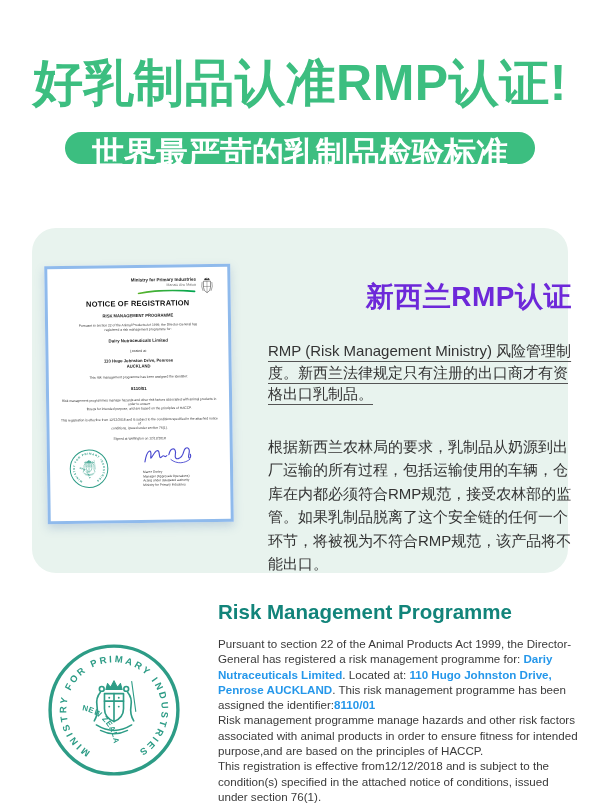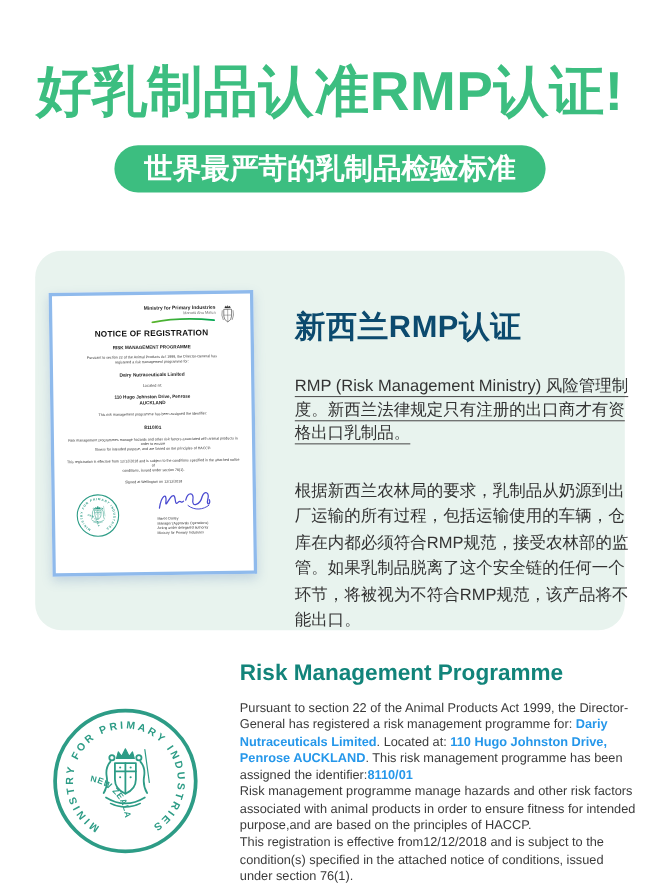--- a/index.html
+++ b/index.html
@@ -3,22 +3,22 @@
 <meta charset="utf-8">
 <style>
   html,body{margin:0;padding:0;background:#fff;}
   .screen{position:relative;width:600px;height:803px;background:#ffffff;overflow:hidden;
           font-family:"Liberation Sans","DejaVu Sans",sans-serif;}
 
   
   .main-title{position:absolute;top:50px;left:0;width:100%;text-align:center;
     font-size:50px;font-weight:900;color:#3cbe80;letter-spacing:0.5px;}
   .subtitle-pill{position:absolute;top:132px;left:50%;transform:translateX(-50%);
-    background:#3cbe80;color:#ffffff;border-radius:24px;height:43px;line-height:43px;
-    padding:0 27px;font-size:26px;font-weight:700;white-space:nowrap;}
+    background:#3cbe80;color:#ffffff;border-radius:24px;height:32px;line-height:43px;
+    padding:0 27px;font-size:32px;font-weight:700;white-space:nowrap;}
 
   
   .card{position:absolute;left:32px;top:228px;width:536px;height:345px;
     background:#e8f3ee;border-radius:24px;}
 
   
   .certificate{position:absolute;left:14px;top:37px;width:186px;height:258px;
     background:#ffffff;border:3px solid #8fbaec;box-sizing:border-box;
     transform:rotate(-0.8deg);box-shadow:0 4px 10px rgba(90,130,180,.28);overflow:hidden;}
   .cert-inner{position:relative;width:360px;height:504px;transform:scale(0.5);
@@ -37,21 +37,21 @@
   .cert-addr2{font-size:8.4px;font-weight:800;line-height:10.5px;margin:0 0 13px;}
   .cert-id{font-size:8.8px;font-weight:800;margin:0 0 14px;}
   .cert-signed{font-size:6.6px;color:#333;margin:8px 0 0;}
   .signature-wrap{position:absolute;left:184px;top:352px;}
   .signer-block{position:absolute;left:186px;top:404px;text-align:left;
     font-size:6.4px;color:#333;line-height:8.6px;}
   .cert-mini-seal{position:absolute;left:38px;top:360px;}
 
   
   .card-right{position:absolute;left:236px;top:50px;width:304px;}
-  .rmp-heading{margin:0;font-size:28px;font-weight:800;color:#0c4a6e;letter-spacing:.5px;}
+  .rmp-heading{margin:0;font-size:28px;font-weight:800;color:#6d28d9;letter-spacing:.5px;text-align:right;}
   .rmp-intro{margin:24px 0 0;font-size:15px;line-height:21.5px;color:#333333;
     text-decoration:underline;text-underline-offset:4.5px;text-decoration-thickness:1px;
     text-decoration-color:#555;}
   .rmp-body{margin:30px 0 0;font-size:15px;line-height:23.5px;color:#333333;}
 
   
   .big-seal{position:absolute;left:46px;top:642px;}
   .bottom-right{position:absolute;left:218px;top:600px;width:362px;}
   .reg-heading{margin:0;font-size:20.5px;font-weight:800;color:#12847a;}
   .reg-para{margin:12px 0 0;font-size:11.6px;line-height:15.3px;color:#3a3a3a;white-space:pre-line;}

